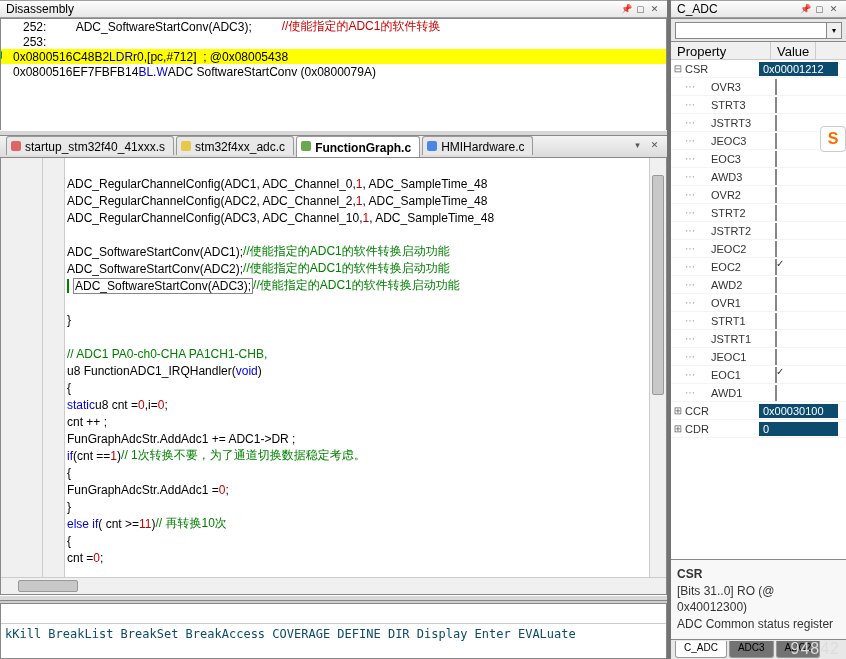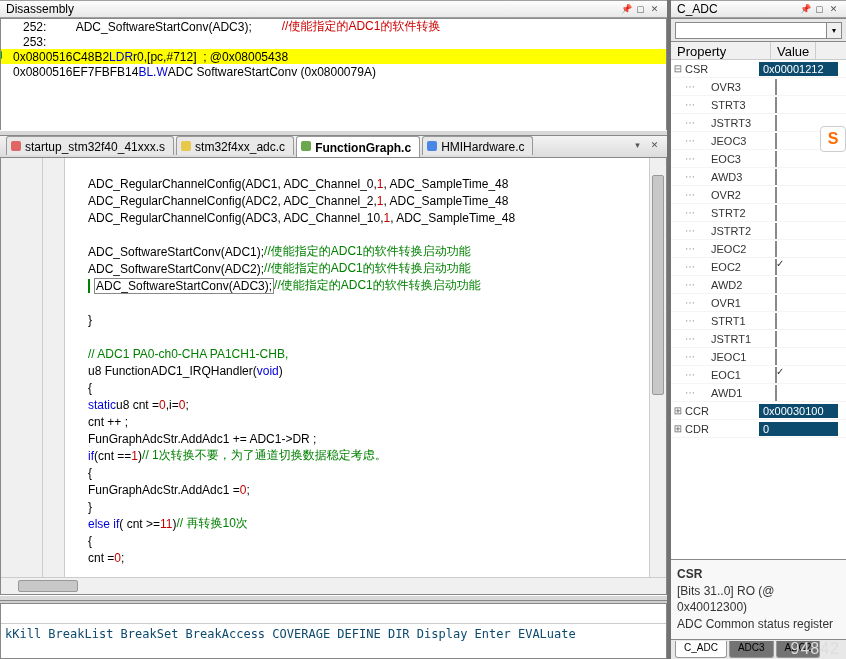--- a/index.html
+++ b/index.html
@@ -26,21 +26,21 @@
 .tab .dot{position:absolute;left:4px;top:4px;width:10px;height:10px;border-radius:2px}
 .tab .dot.r{background:#e06666}
 .tab .dot.y{background:#e8c84a}
 .tab .dot.g{background:#6aa84f}
 .tab .dot.b{background:#4a86e8}
 .tab-bar .right-ctrl{position:absolute;right:6px;top:3px;display:flex;gap:4px}
 .code-wrap{flex:1;display:flex;background:#fff;border:1px solid #888;border-top:none;overflow:hidden;min-height:0;position:relative}
 .margin{width:42px;background:#f0f0f0;border-right:1px solid #ccc;flex-shrink:0}
 .gutter{width:22px;background:#f0f0f0;border-right:1px solid #ccc;flex-shrink:0}
 .code-area{flex:1;overflow:hidden;font-family:Consolas,monospace;font-size:13px;position:relative}
-.code-rows{position:relative;padding-left:23px}
+.code-rows{position:relative;padding-left:2px}
 .code-rows .row{position:relative;height:17px;display:flex;align-items:center}
 .kw{color:#0000e0}
 .num{color:#c00000}
 .str{color:#008000}
 .hscroll{height:17px;background:#f0f0f0;border-top:1px solid #ccc;position:relative}
 .hscroll .thumb{position:absolute;left:17px;top:2px;height:12px;width:60px;background:#c8c8c8;border:1px solid #999;border-radius:2px}
 .below-editor{height:56px;background:#fff;border:1px solid #888;margin-top:2px;display:flex;flex-direction:column}
 .cmd-bar{height:20px;border-bottom:1px solid #ccc}
 .cmd-list{flex:1;font-family:Consolas,monospace;font-size:12px;padding:3px 4px;white-space:pre;color:#0c4a6e;overflow:hidden}
 .right-input-row{height:24px;background:#e8e8e8;border:1px solid #888;border-left:none;border-right:none;display:flex;align-items:center;padding:2px 4px}

